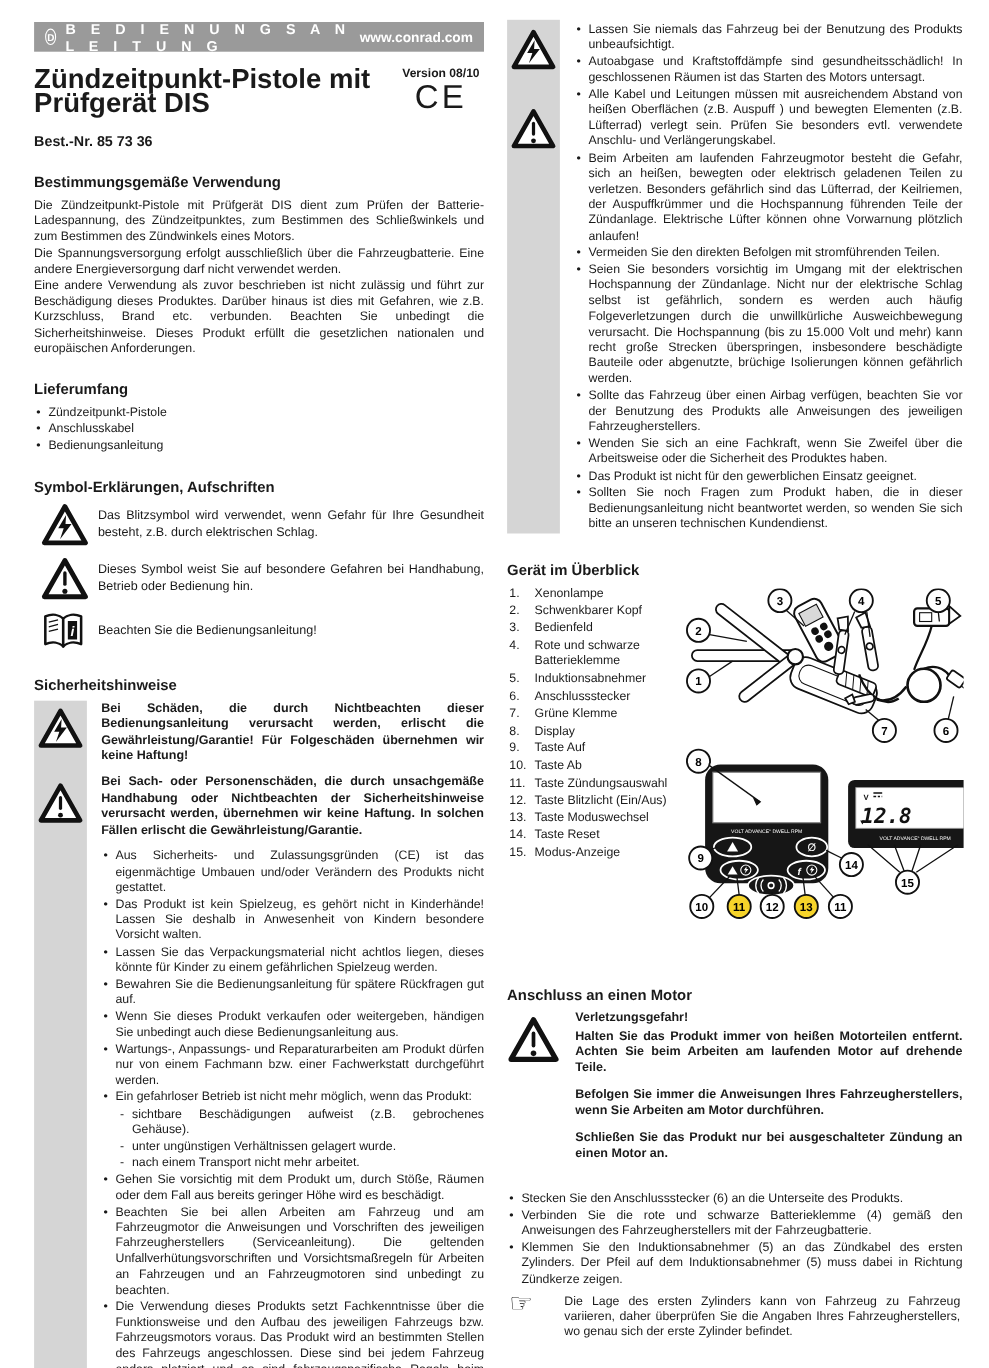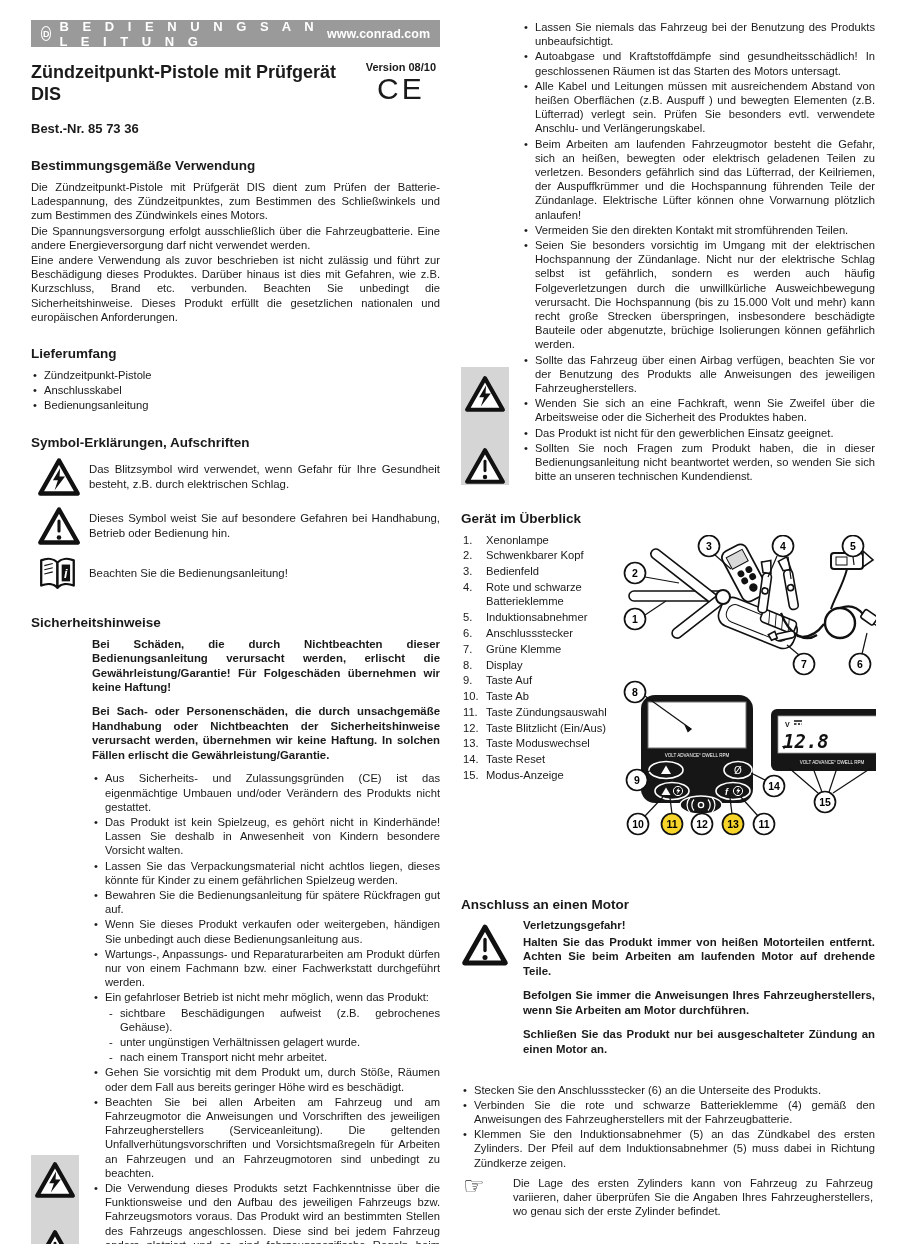--- a/index.html
+++ b/index.html
@@ -14,21 +14,21 @@
   .col-right{left:461px;width:414px;top:14px;}
 
   
   .header-bar{background:var(--header_bar);color:#fff;height:27px;display:flex;align-items:center;justify-content:space-between;padding:0 10px;}
   .hb-left{display:flex;align-items:center;gap:8px;font-weight:bold;}
   .circle-d{display:inline-flex;align-items:center;justify-content:center;width:15px;height:15px;border:1.6px solid #fff;border-radius:50%;font-size:9px;font-weight:bold;}
   .hb-title{font-size:13px;letter-spacing:5px;font-weight:bold;}
   .hb-url{font-size:12.5px;font-weight:bold;}
 
   .title-row{display:flex;justify-content:space-between;margin-top:14px;}
-  .prod-title{font-size:18px;font-weight:bold;line-height:22px;max-width:310px;}
+  .prod-title{font-size:25px;font-weight:bold;line-height:22px;max-width:310px;}
   .order-no{font-size:13px;font-weight:bold;margin-top:16px;}
   .ver-block{text-align:center;padding-right:4px;}
   .version{font-size:11px;font-weight:bold;}
   .ce{font-size:30px;font-weight:400;letter-spacing:3px;margin-top:1px;line-height:30px;}
 
   h2{font-size:13.5px;font-weight:bold;margin:22px 0 7px 0;}
   p.body, li{font-size:11.2px;line-height:14.2px;text-align:justify;}
   p.body{margin-bottom:1px;}
 
   ul.plainlist,ol.numlist,ul.bullets{list-style:none;}
@@ -36,21 +36,21 @@
   ul.bullets li::before{content:"\2022";position:absolute;left:2px;}
   ul.bullets li[data-kind="s"]{margin-left:15px;}
   ul.bullets li[data-kind="s"]::before{content:"-";}
 
   
   .sym-row{display:flex;align-items:center;margin-bottom:9px;}
   .sym-icon{flex:0 0 58px;display:flex;justify-content:flex-start;padding-left:6px;}
   .sym-text{flex:1;font-weight:normal;font-size:11.4px;line-height:14.4px;text-align:justify;}
 
   
-  .safety-block{display:flex;margin-top:4px;align-items:flex-end;}
+  .safety-block{display:flex;margin-top:4px;}
   .icon-strip{flex:0 0 48px;background:var(--strip);display:flex;flex-direction:column;align-items:center;}
   .safety-content{flex:1;padding-left:13px;}
   .warn-par{font-weight:bold;font-size:11.4px;line-height:14.6px;text-align:justify;margin-bottom:9px;}
   .safety-content ul.bullets{margin-top:2px;}
 
   
   .overview-row{position:relative;height:342px;margin-top:2px;}
   ol.numlist{width:168px;}
   ol.numlist li{position:relative;padding-left:25px;text-align:left;margin-bottom:1.2px;line-height:14.6px;}
   ol.numlist .num{position:absolute;left:2px;}
@@ -205,21 +205,21 @@
             <use href="#tri-excl"></use>
           </svg>
       </div>
       <div class="safety-content">
         <ul class="bullets">
 
         <li data-kind="b"><span>Lassen Sie niemals das Fahrzeug bei der Benutzung des Produkts unbeaufsichtigt.</span></li>
             <li data-kind="b"><span>Autoabgase und Kraftstoffdämpfe sind gesundheitsschädlich! In geschlossenen Räumen ist das Starten des Motors untersagt.</span></li>
             <li data-kind="b"><span>Alle Kabel und Leitungen müssen mit ausreichendem Abstand von heißen Oberflächen (z.B. Auspuff ) und bewegten Elementen (z.B. Lüfterrad) verlegt sein. Prüfen Sie besonders evtl. verwendete Anschlu- und Verlängerungskabel.</span></li>
             <li data-kind="b"><span>Beim Arbeiten am laufenden Fahrzeugmotor besteht die Gefahr, sich an heißen, bewegten oder elektrisch geladenen Teilen zu verletzen. Besonders gefährlich sind das Lüfterrad, der Keilriemen, der Auspuffkrümmer und die Hochspannung führenden Teile der Zündanlage. Elektrische Lüfter können ohne Vorwarnung plötzlich anlaufen!</span></li>
-            <li data-kind="b"><span>Vermeiden Sie den direkten Kontakt mit stromführenden Teilen.</span></li>
+            <li data-kind="b"><span>Vermeiden Sie den direkten Befolgen mit stromführenden Teilen.</span></li>
             <li data-kind="b"><span>Seien Sie besonders vorsichtig im Umgang mit der elektrischen Hochspannung der Zündanlage. Nicht nur der elektrische Schlag selbst ist gefährlich, sondern es werden auch häufig Folgeverletzungen durch die unwillkürliche Ausweichbewegung verursacht. Die Hochspannung (bis zu 15.000 Volt und mehr) kann recht große Strecken überspringen, insbesondere beschädigte Bauteile oder abgenutzte, brüchige Isolierungen können gefährlich werden.</span></li>
             <li data-kind="b"><span>Sollte das Fahrzeug über einen Airbag verfügen, beachten Sie vor der Benutzung des Produkts alle Anweisungen des jeweiligen Fahrzeugherstellers.</span></li>
             <li data-kind="b"><span>Wenden Sie sich an eine Fachkraft, wenn Sie Zweifel über die Arbeitsweise oder die Sicherheit des Produktes haben.</span></li>
             <li data-kind="b"><span>Das Produkt ist nicht für den gewerblichen Einsatz geeignet.</span></li>
             <li data-kind="b"><span>Sollten Sie noch Fragen zum Produkt haben, die in dieser Bedienungsanleitung nicht beantwortet werden, so wenden Sie sich bitte an unseren technischen Kundendienst.</span></li>
           </ul>
       </div>
     </div>
 
     <h2 style="margin-top:26px">Gerät im Überblick</h2>

